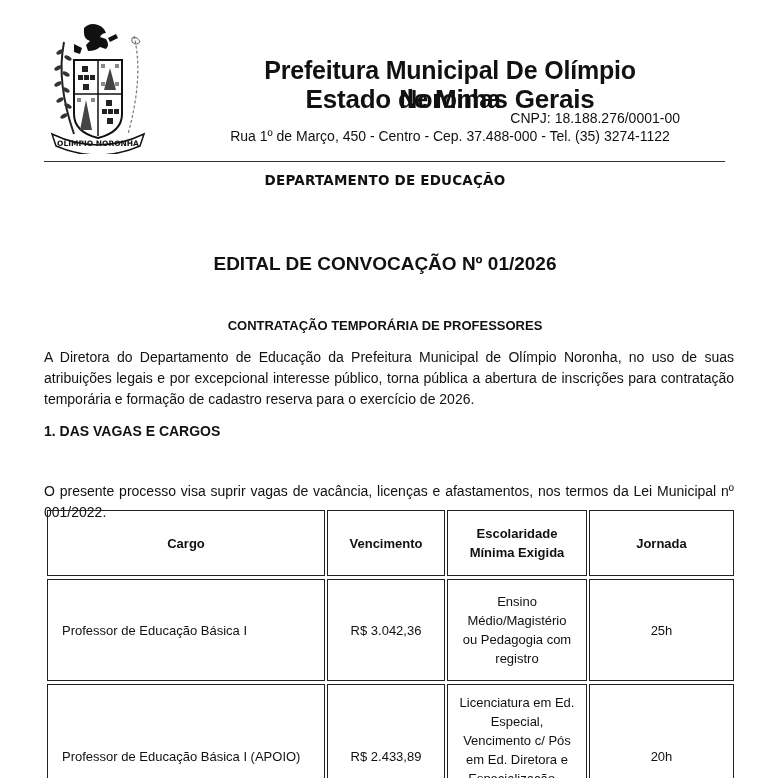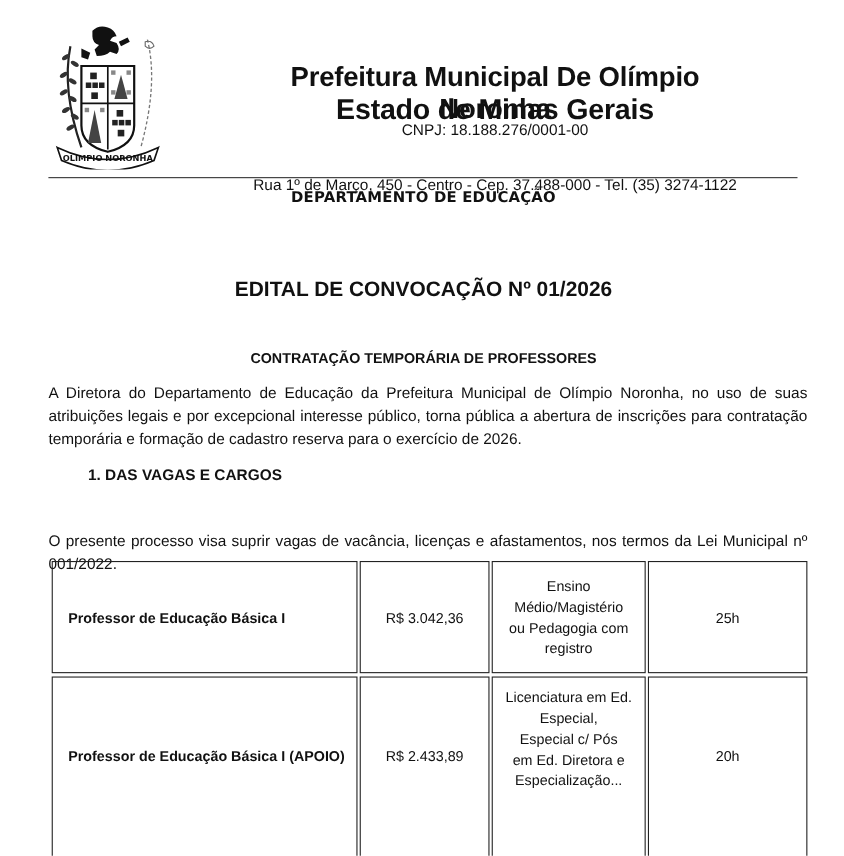--- a/index.html
+++ b/index.html
@@ -1,39 +1,39 @@
 <!DOCTYPE html>
 <html><head>
 <meta charset="utf-8">
 <style>
   html, body { margin:0; padding:0; background:#ffffff; }
   body { width:767px; height:778px; overflow:hidden; position:relative; font-family:"Liberation Sans", sans-serif; color:#111; }
   .logo { position:absolute; left:46px; top:22px; width:104px; height:132px; }
   .hdr { position:absolute; left:220px; width:460px; text-align:center; }
   .h-title { top:56px; font-size:25px; font-weight:bold; letter-spacing:-0.2px; }
   .h-state { top:84px; font-size:26px; font-weight:bold; letter-spacing:-0.2px; }
-  .h-cnpj { top:110px; font-size:14px; }
-  .h-addr { top:128px; font-size:14px;margin-top:32px; }
+  .h-cnpj { top:110px; font-size:14px;text-align:right; }
+  .h-addr { top:128px; font-size:14px; }
   .rule { position:absolute; left:44px; top:161px; width:681px; height:0; border-top:1.5px solid #333; }
   .center { position:absolute; left:40px; width:690px; text-align:center; font-weight:bold; }
   .dept { top:172px; font-size:14px; letter-spacing:0.2px; font-family:"DejaVu Sans", sans-serif; font-size:13.5px;text-align:center; }
   .edital { top:253px; font-size:19px; }
   .contr { top:318px; font-size:13px; }
   .para { position:absolute; left:44px; width:690px; font-size:14px; line-height:21px; text-align:justify; }
   .p1 { top:347px; }
-  .sec { position:absolute; left:44px; top:423px; font-size:14px; font-weight:bold;margin-left:36px; }
+  .sec { position:absolute; left:44px; top:423px; font-size:14px; font-weight:bold; }
   .p2 { top:453px;margin-top:28px; }
   table.vagas { position:absolute; left:45px; top:507px; border-collapse:separate; border-spacing:2px 3px; }
   table.vagas td { border:1.5px solid #222; text-align:center; vertical-align:middle; font-size:13px; line-height:19px; padding:0 6px; }
   table.vagas tr.head td { font-weight:bold; height:64px; }
   .c1 { width:256px; }
   .c2 { width:104px; }
   .c3 { width:126px; }
   .c4 { width:131px; }
-  td.cargo { text-align:left !important; font-weight:bold; padding-left:14px !important; }
+  td.cargo { text-align:left !important; font-weight:normal; padding-left:14px !important; }
   tr.r1 td { height:100px;margin-top:31px; }
   tr.r2 td { height:120px; vertical-align:top; }
   tr.r2 td.mid { vertical-align:top; }
   tr.r2 td.low { vertical-align:top; padding-top:62px; }
 </style>
 </head>
 <body>
 
 <div class="logo">
   <svg width="104" height="132" viewBox="0 0 104 132">
@@ -102,37 +102,46 @@
 <div class="center edital">EDITAL DE CONVOCAÇÃO Nº 01/2026</div>
 <div class="center contr">CONTRATAÇÃO TEMPORÁRIA DE PROFESSORES</div>
 
 <div class="para p1">A Diretora do Departamento de Educação da Prefeitura Municipal de Olímpio Noronha, no uso de suas atribuições legais e por excepcional interesse público, torna pública a abertura de inscrições para contratação temporária e formação de cadastro reserva para o exercício de 2026.</div>
 
 <div class="sec">1. DAS VAGAS E CARGOS</div>
 <div class="para p2">O presente processo visa suprir vagas de vacância, licenças e afastamentos, nos termos da Lei Municipal nº 001/2022.</div>
 
 <table class="vagas">
   <tbody>
+      <tr class="head">
+    <td class="c1">Cargo</td>
+    <td class="c2">Vencimento</td>
+    <td class="c3">
+      <div>Escolaridade</div>
+      <div>Mínima Exigida</div>
+    </td>
+    <td class="c4">Jornada</td>
+  </tr>
   <tr class="r1">
     <td class="c1 cargo">Professor de Educação Básica I</td>
     <td class="c2">R$ 3.042,36</td>
     <td class="c3">
       <div>Ensino</div>
       <div>Médio/Magistério</div>
       <div>ou Pedagogia com</div>
       <div>registro</div>
     </td>
     <td class="c4">25h</td>
   </tr>
   <tr class="r2">
     <td class="c1 cargo low">Professor de Educação Básica I (APOIO)</td>
     <td class="c2 low">R$ 2.433,89</td>
     <td class="c3 mid" style="padding-top:8px;">
       <div>Licenciatura em Ed.</div>
       <div>Especial,</div>
-      <div>Especial c/ Pós</div>
+      <div>Vencimento c/ Pós</div>
       <div>em Ed. Diretora e</div>
       <div>Especialização...</div>
     </td>
     <td class="c4 low">20h</td>
   </tr>
 </tbody>
   </table>
 
 </body></html>

